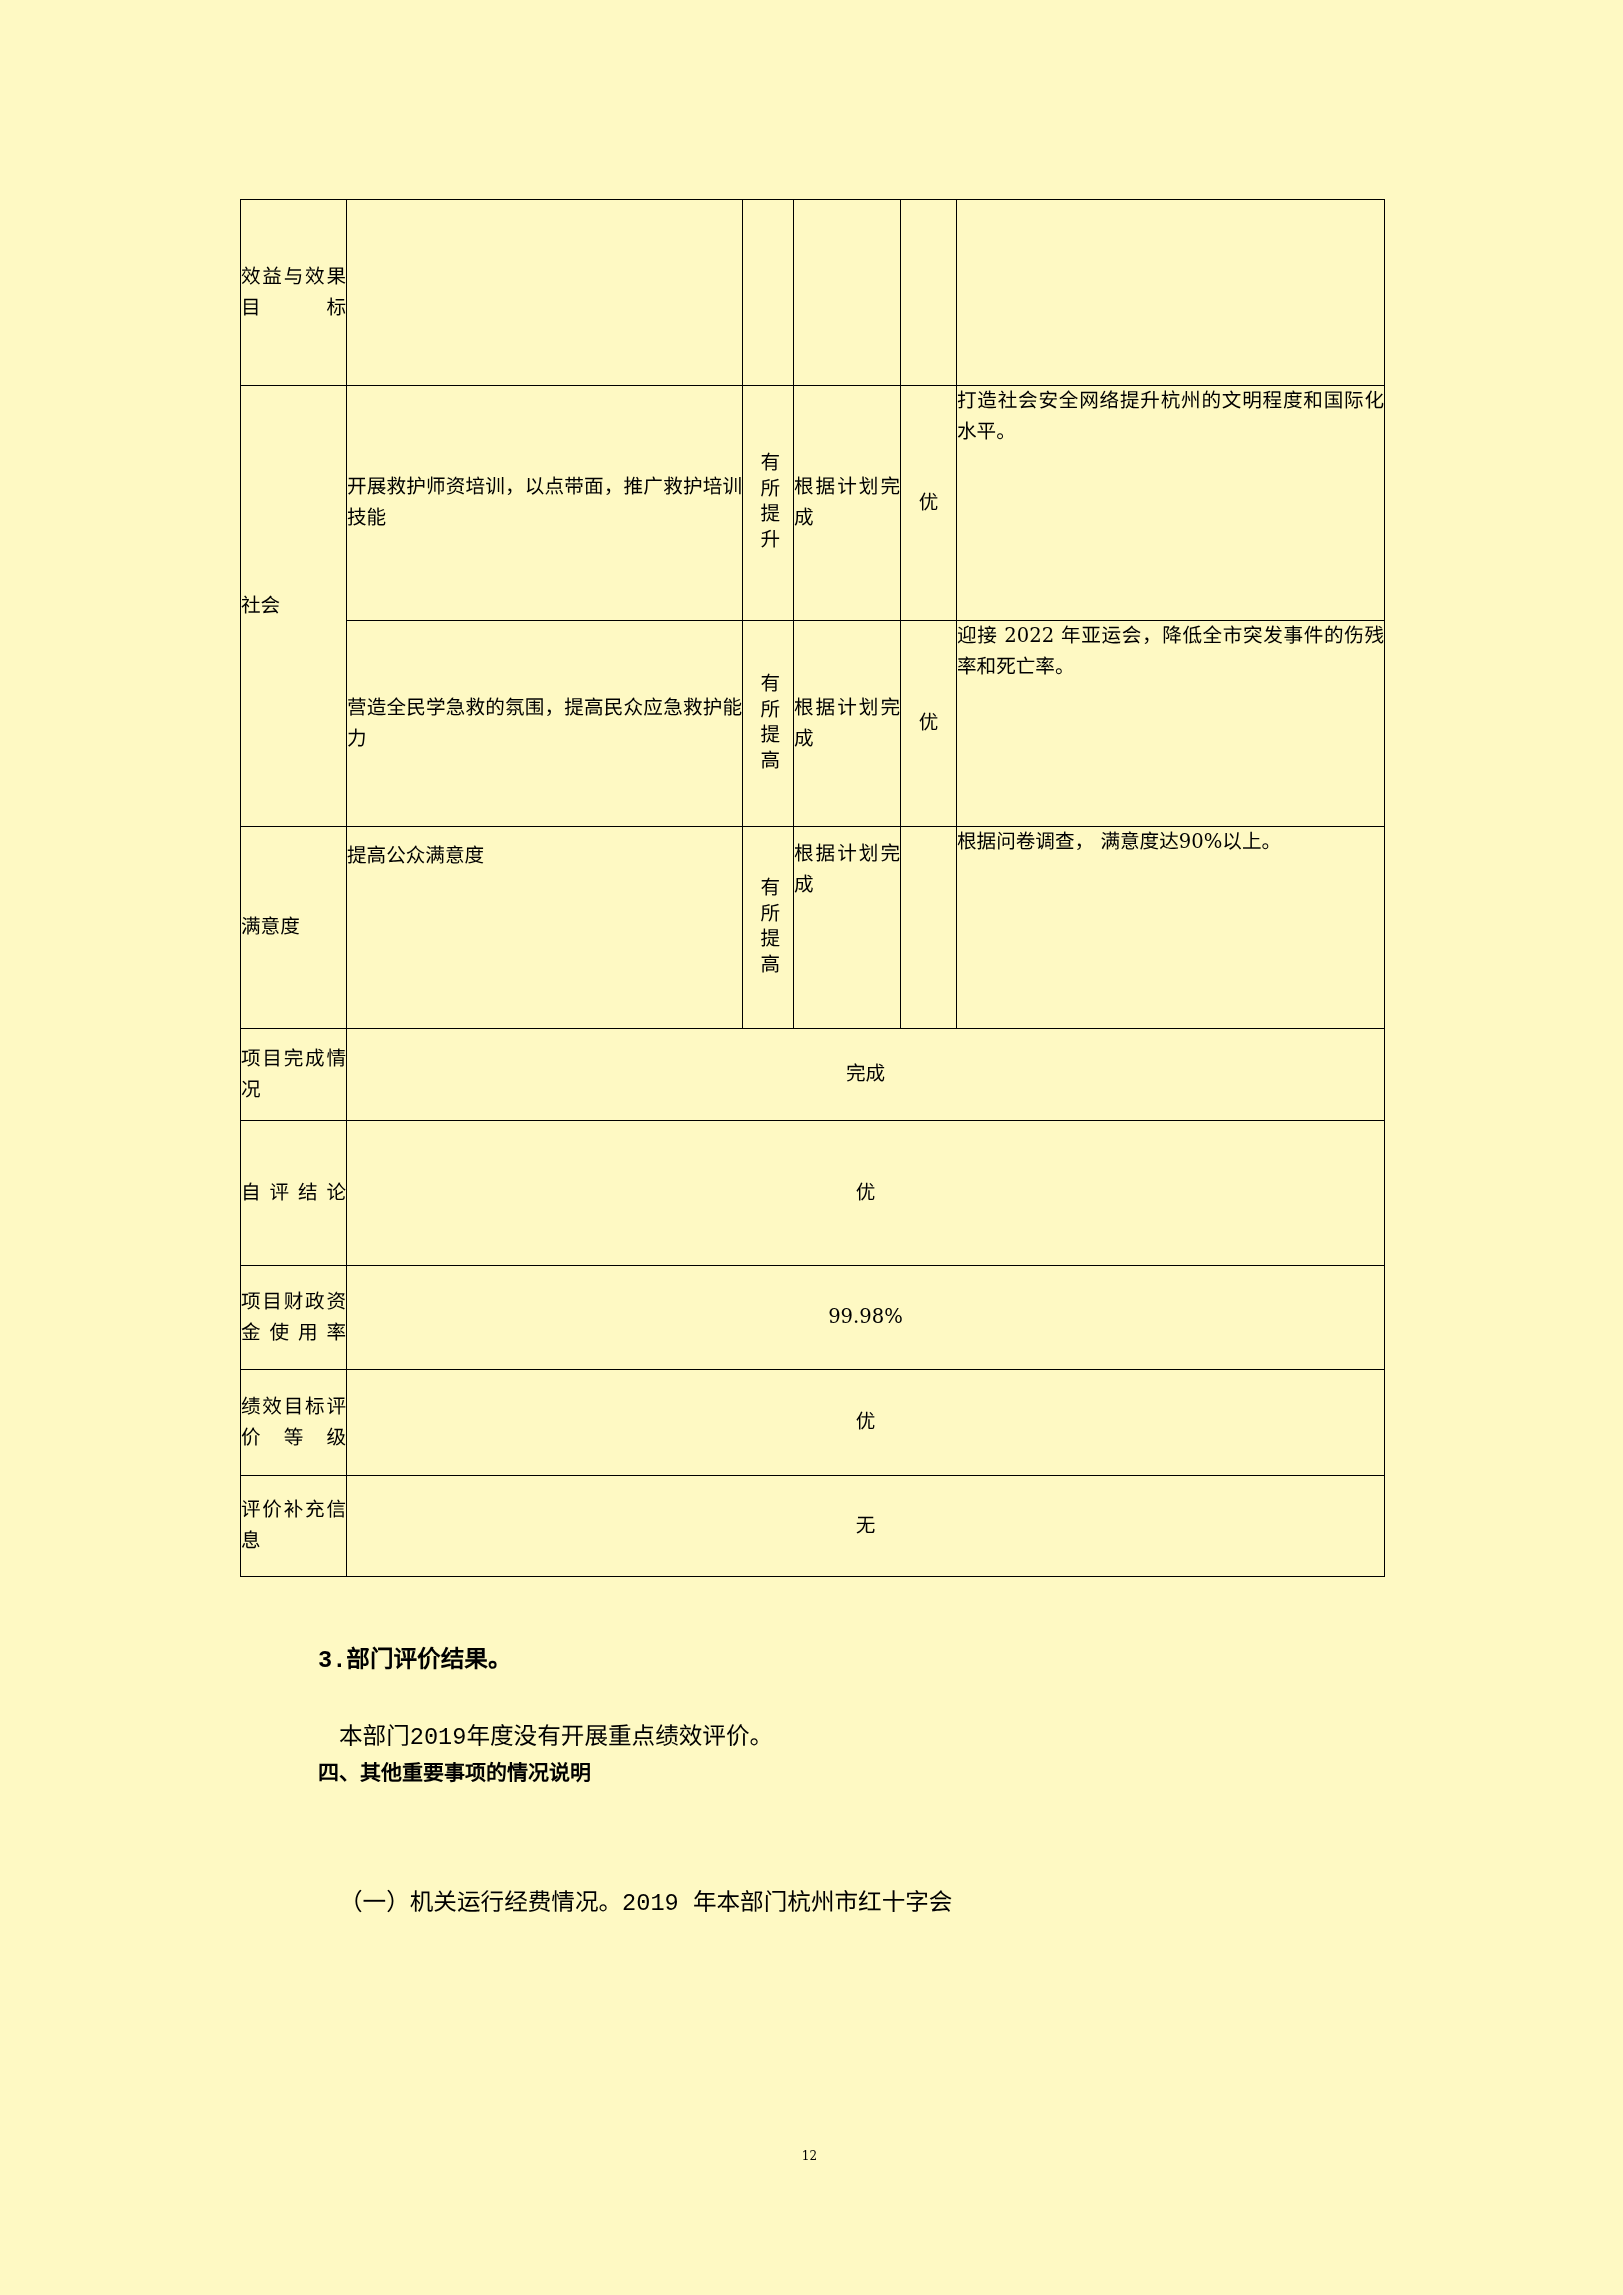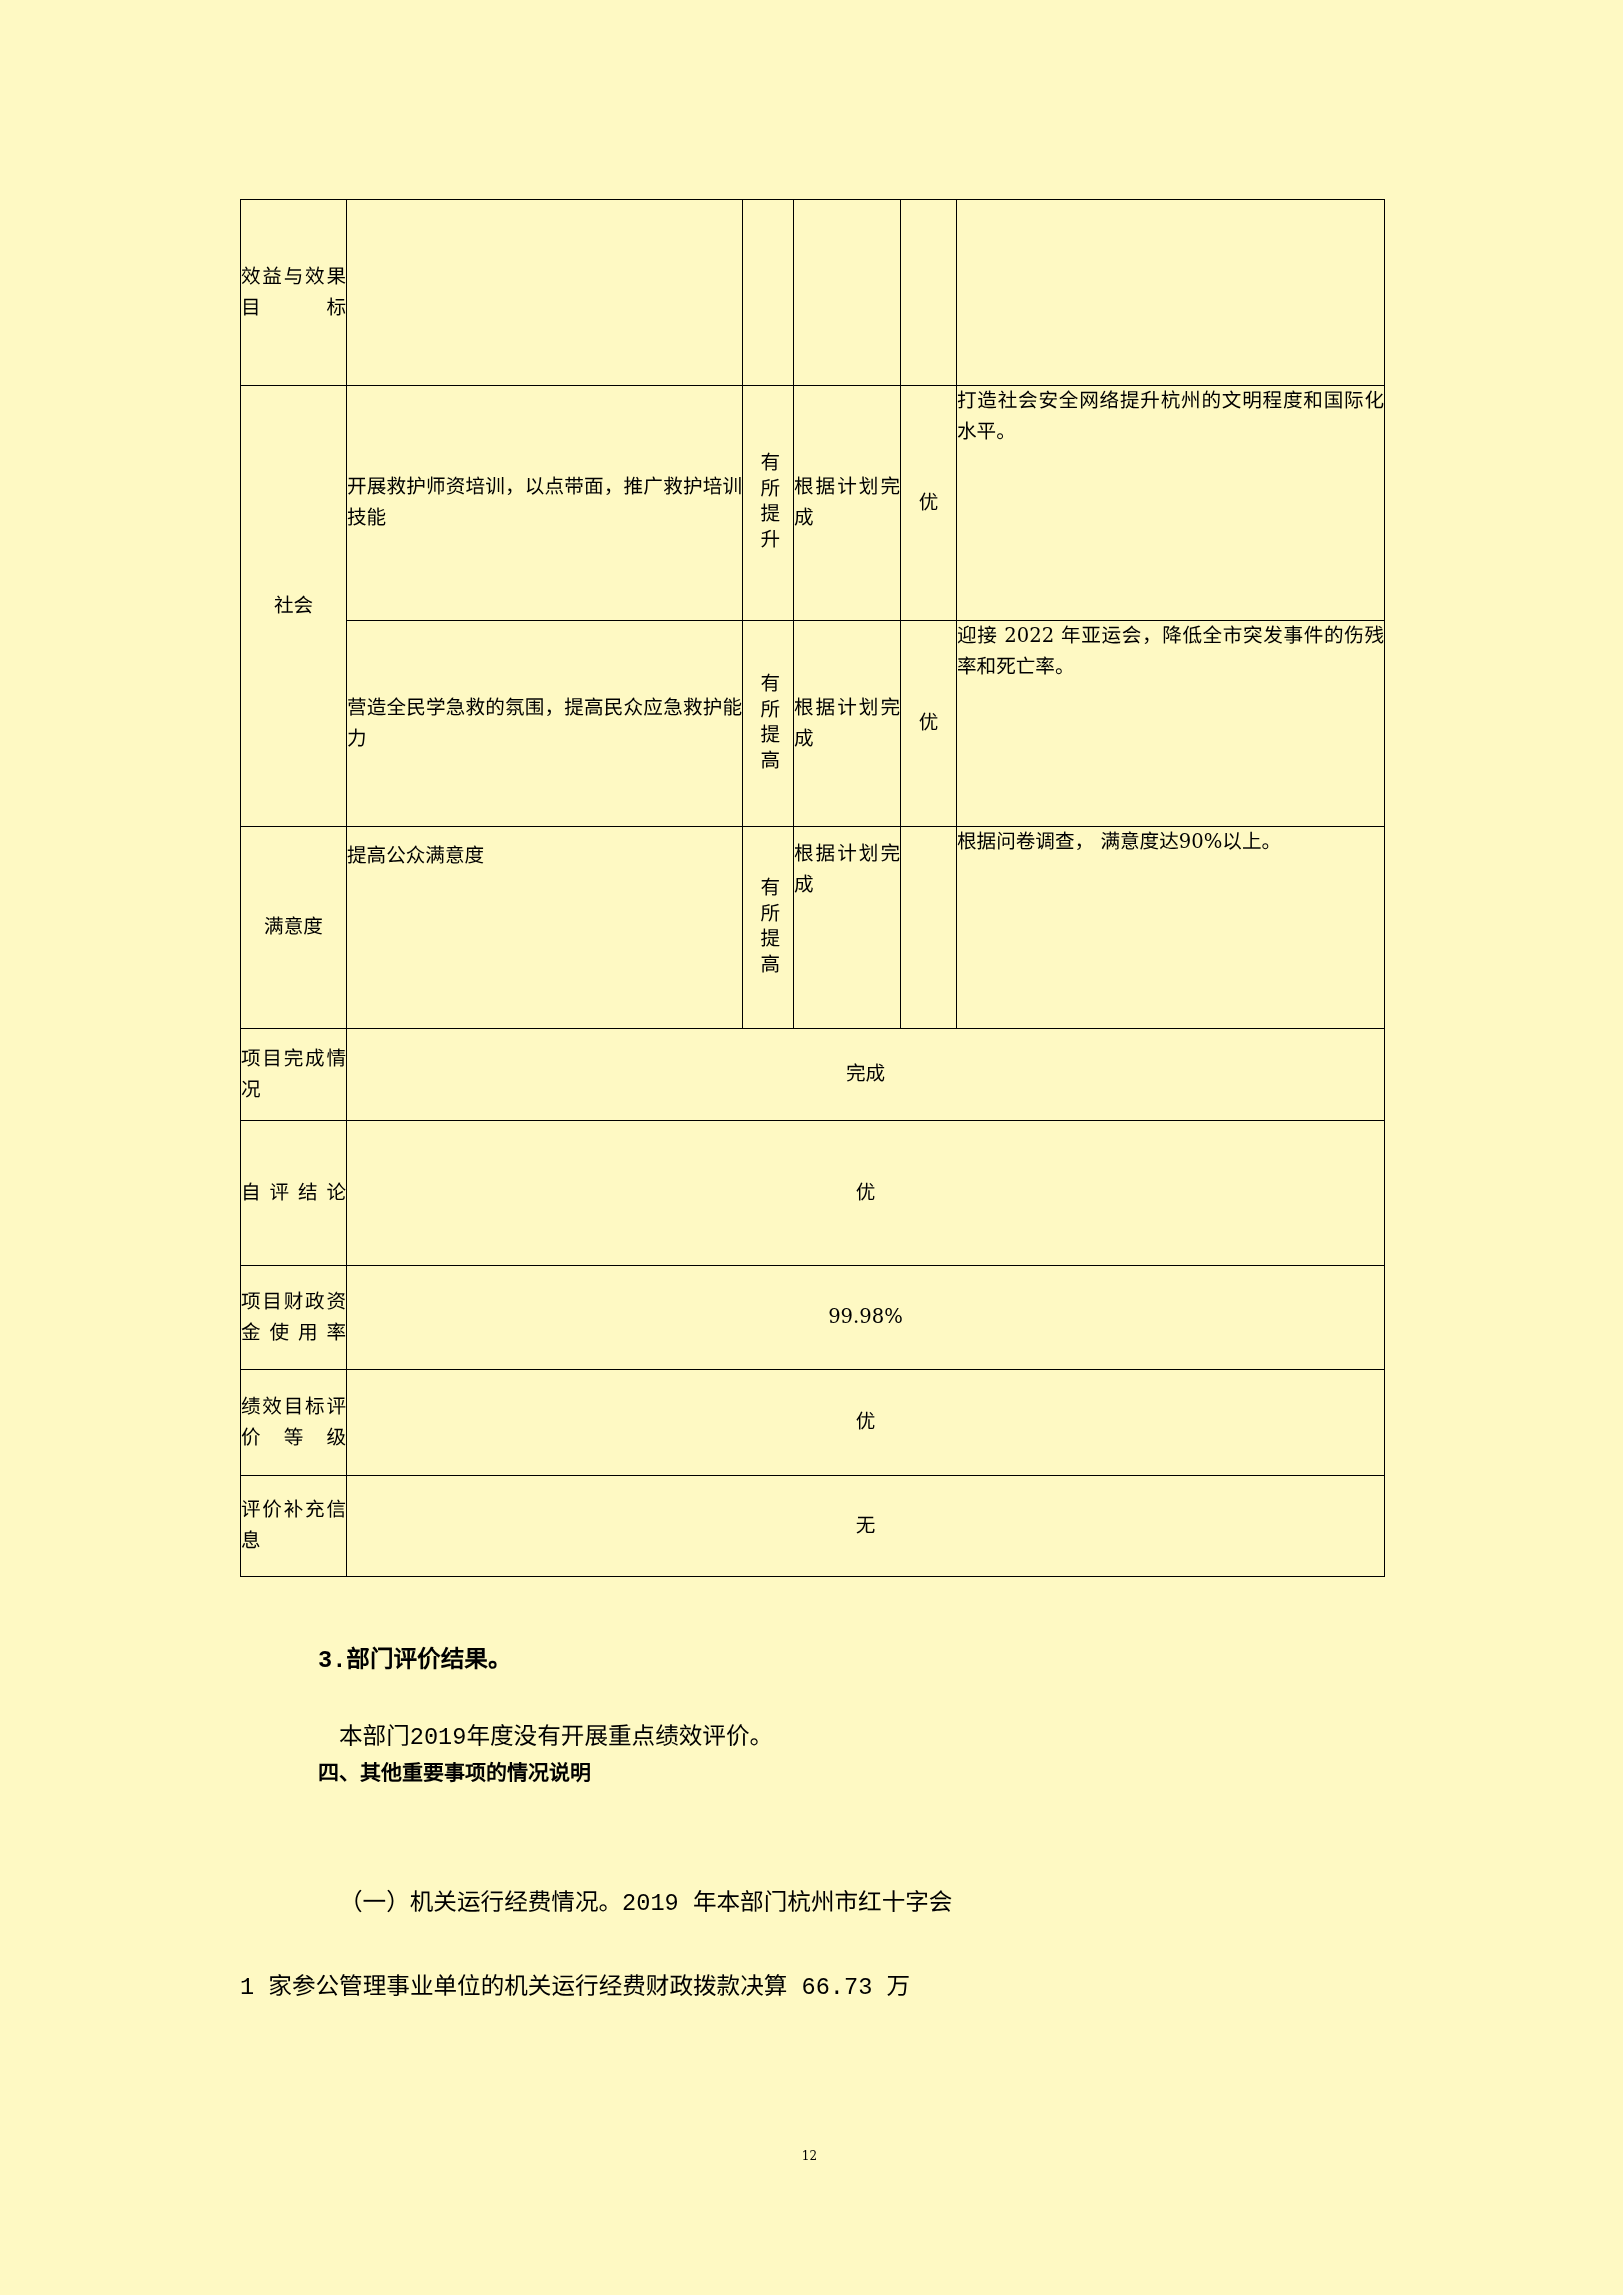--- a/index.html
+++ b/index.html
@@ -76,21 +76,21 @@
     text-orientation: upright;
     white-space: nowrap;
     letter-spacing: 0.30em;
     margin: 0 auto;
     line-height: 1;
     font-size: 19.6px;
   }
   .vcell { text-align: center; vertical-align: middle; }
 
   .ctr { text-align: center; }
-  .mid-label { text-align: center; vertical-align: middle; margin-left: 44px; }
+  .mid-label { text-align: left; vertical-align: middle; margin-left: 44px; }
 
   
   .sum-val {
     text-align: center;
     vertical-align: middle;
     font-size: 19.6px;
   }
 
   
   .para {
@@ -193,18 +193,17 @@
         </tr>
 
       </tbody>
     </table>
   </div>
 
   <div class="para bold" style="left:318px; top:1621px;">3.部门评价结果。</div>
   <div class="para" style="left:339px; top:1698px;">本部门2019年度没有开展重点绩效评价。</div>
   <div class="para bold" style="left:318px; top:1736px; font-size:21px;">四、其他重要事项的情况说明</div>
   <div class="para" style="left:339px; top:1864px;">（一）机关运行经费情况。2019 年本部门杭州市红十字会</div>
-  <div class="para" style="left:240px; top:1948px;">1 家参公管理事业单位的机关运行经费财政拨款决算 66.73 万</div>
 
   <div class="pagenum" style="left:775px; top:2149px; width:69px;">12</div>
 
 </div>
 
 
 </body></html>

